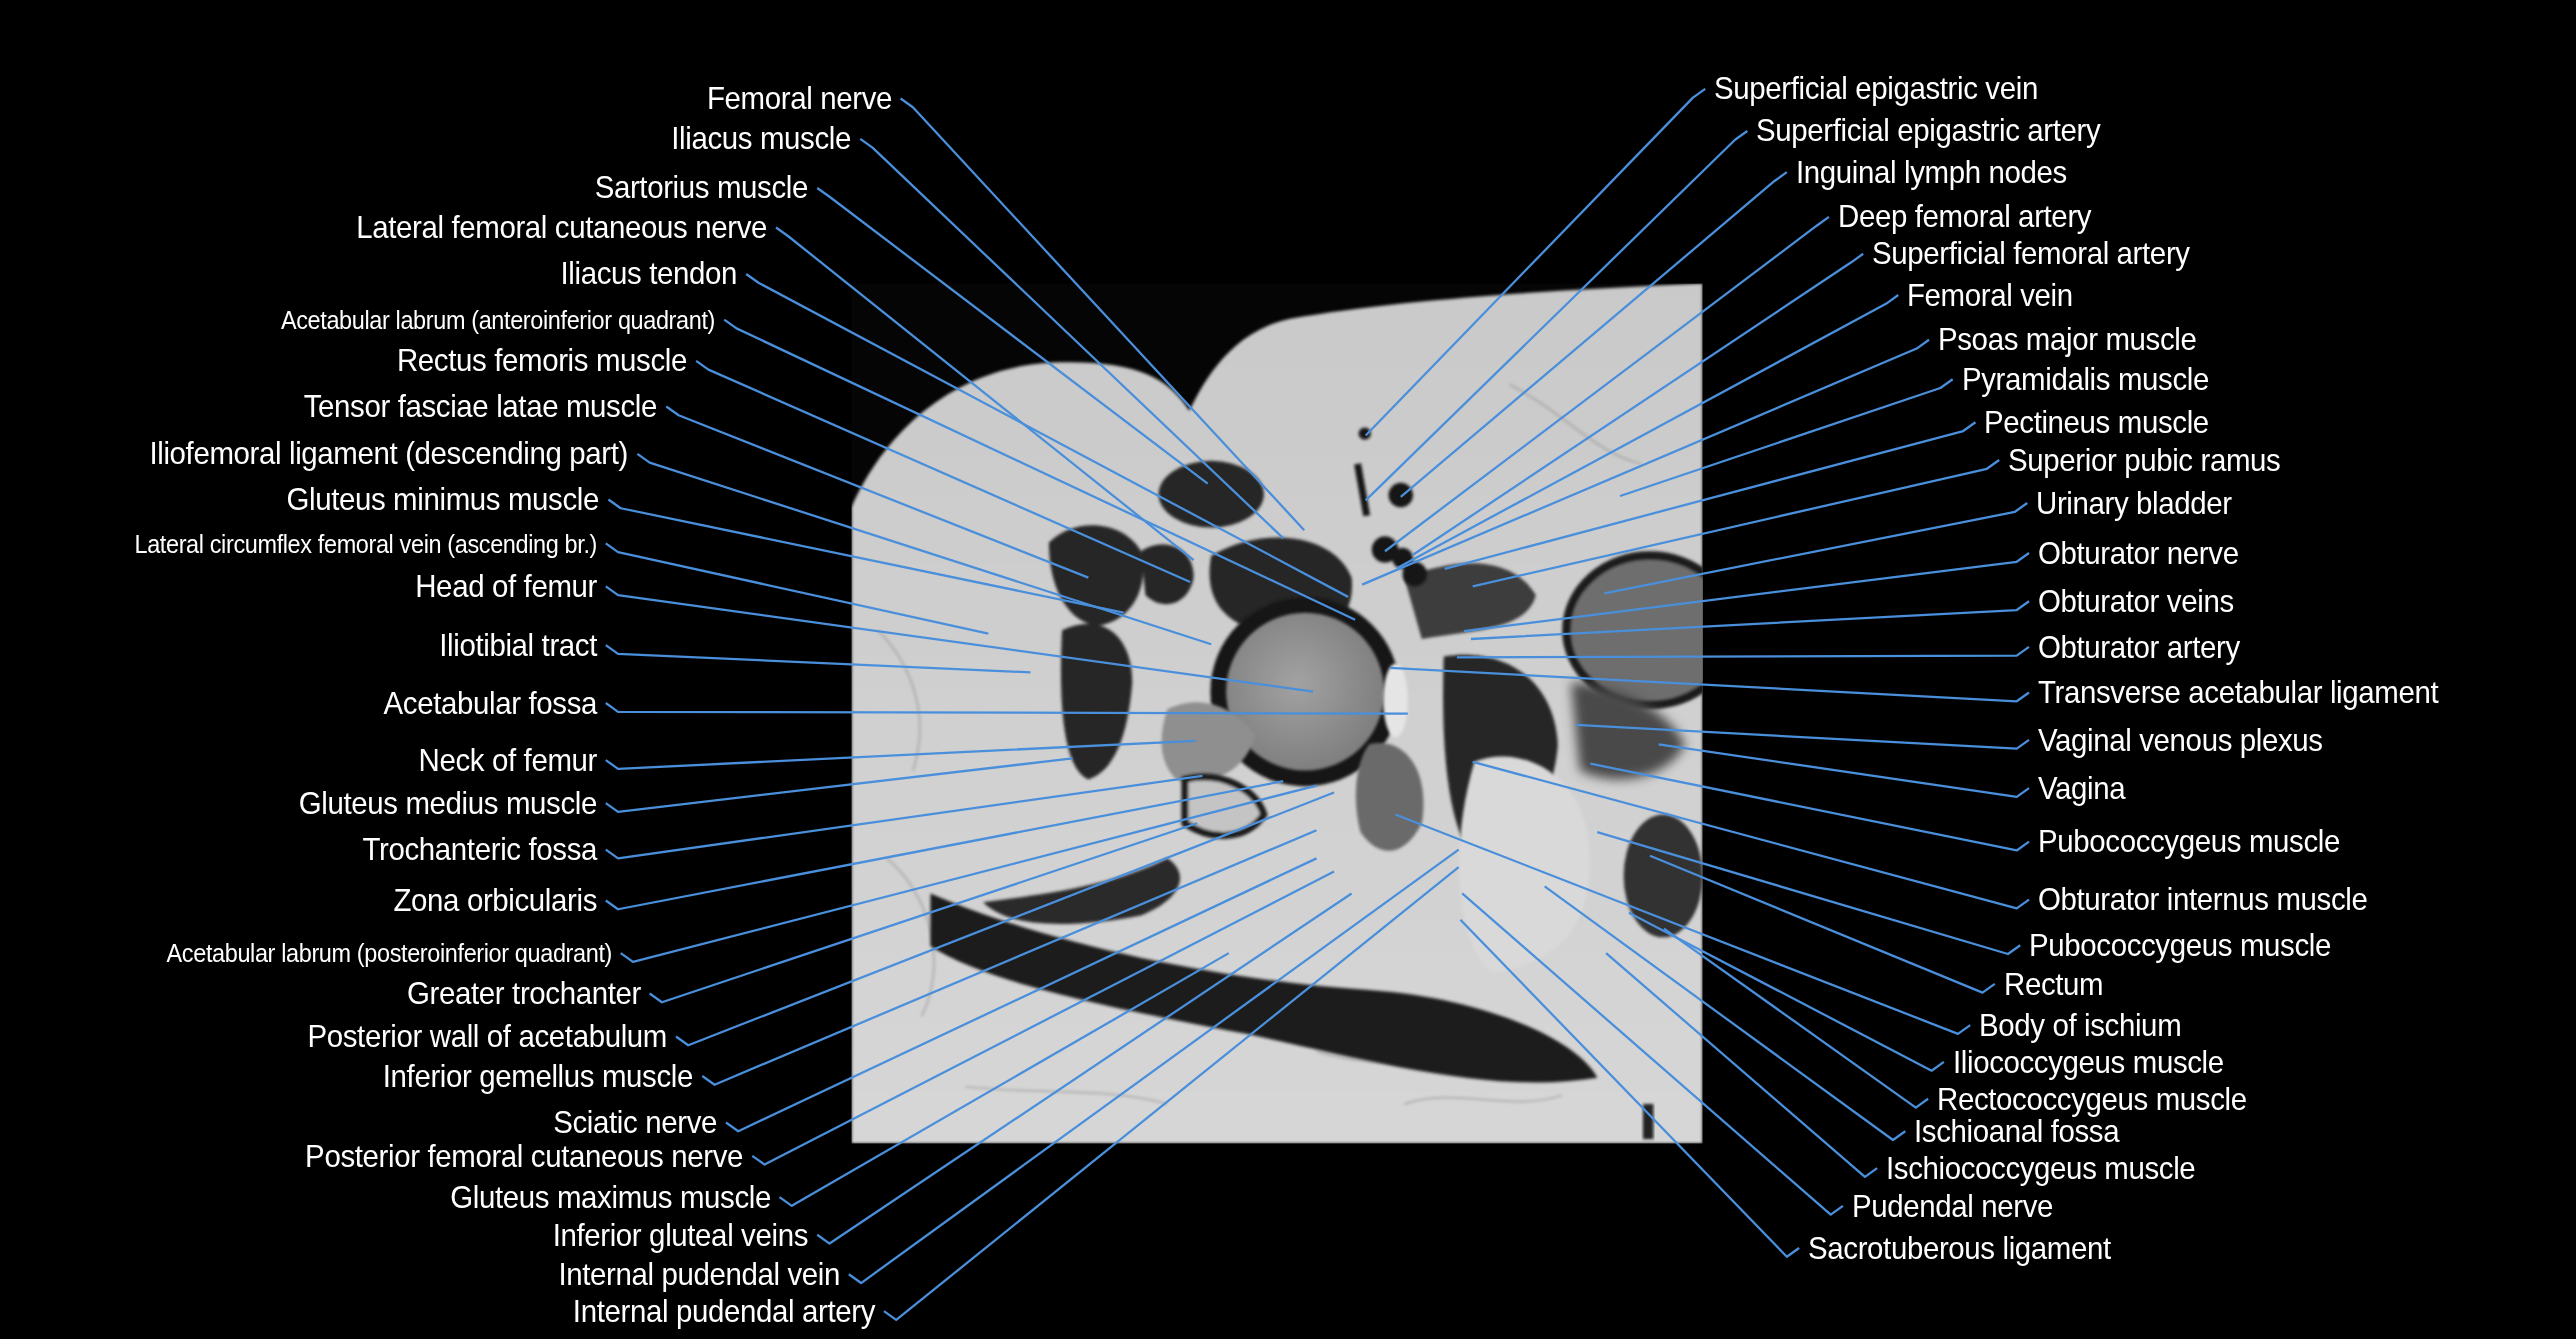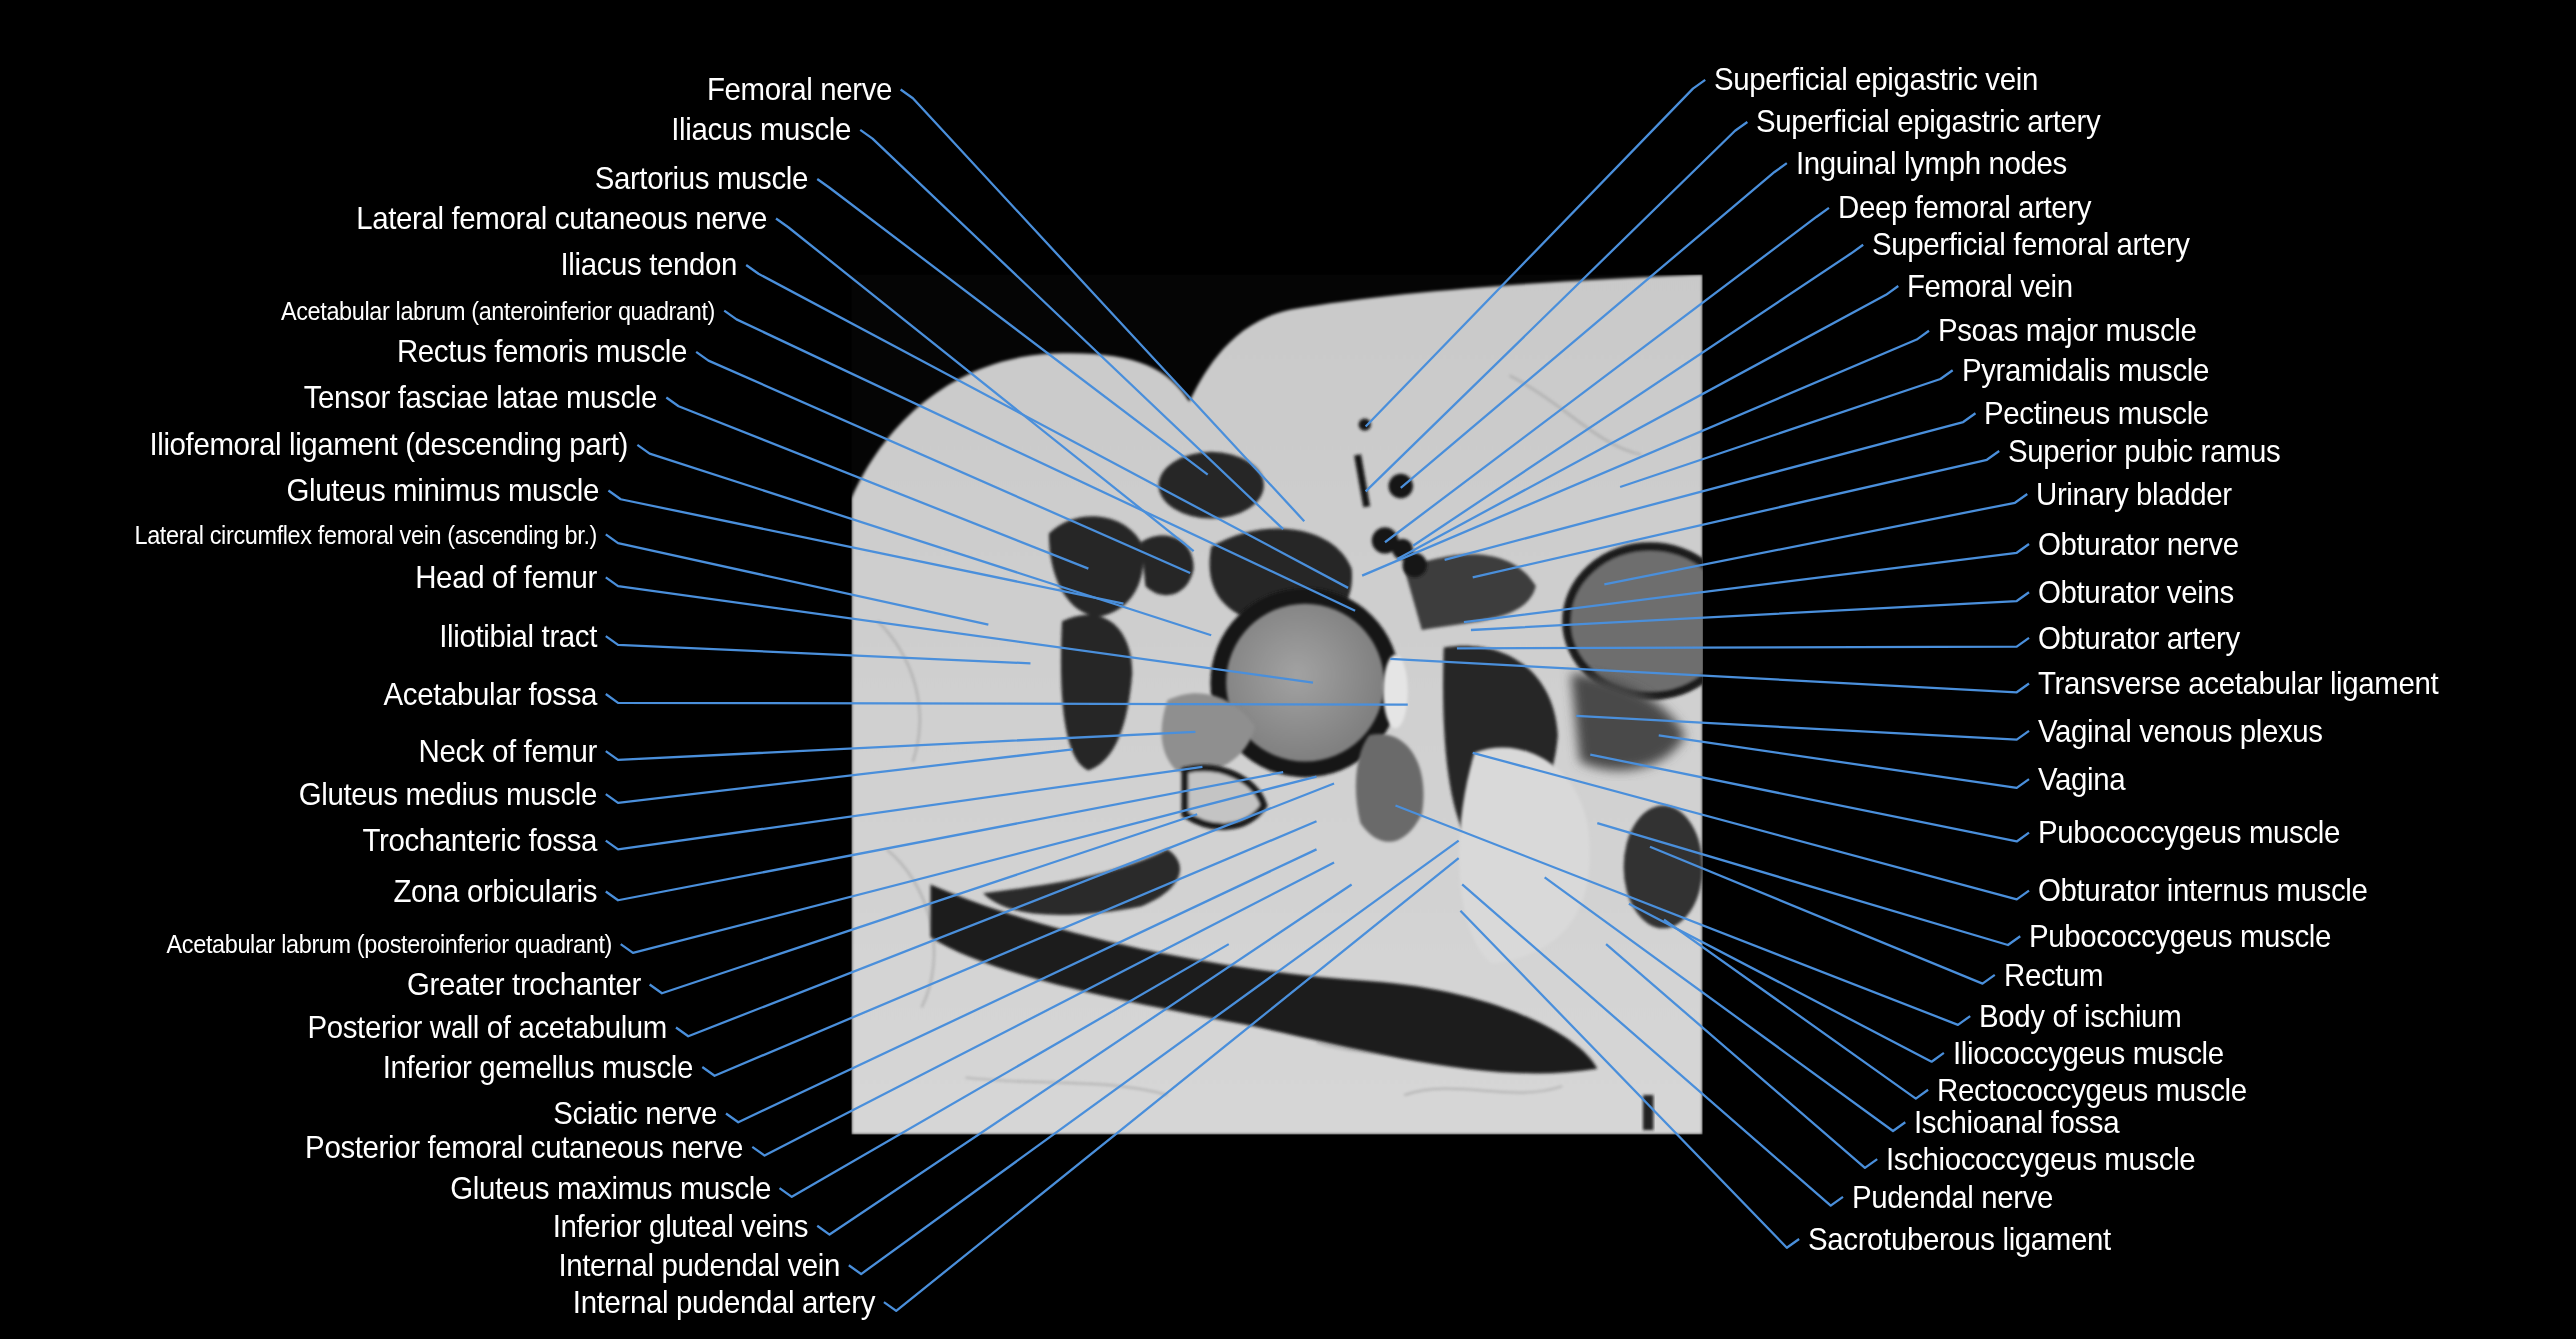--- a/index.html
+++ b/index.html
@@ -1,17 +1,17 @@
 <!DOCTYPE html>
 <html style="font-size:14px"><head>
 <meta charset="utf-8">
 <style>
   html, body { margin:0; padding:0; background:#000; }
   body { width:2576px; height:1339px; position:relative; overflow:hidden; font-family:"Liberation Sans", sans-serif; }
-  #stage { position:absolute; left:0; top:7px; width:2576px; height:1238px; }
+  #stage { position:absolute; left:0; top:16px; width:2576px; height:1238px; }
   #mri { position:absolute; left:0; top:0; }
   #leaders { position:absolute; left:0; top:0; pointer-events:none; }
   .lbl { position:absolute; color:#fff; white-space:nowrap; font-size:32px; line-height:35px; letter-spacing:-0.4px; transform-origin:left center; }
   .lbl.small { font-size:25.5px; line-height:30px; }
   .lbl.left { transform: translateX(-100%) scaleX(0.92); transform-origin: right center; }
   .lbl.right { transform: scaleX(0.92); transform-origin: left center; }
 </style>
 </head>
 <body>
 

